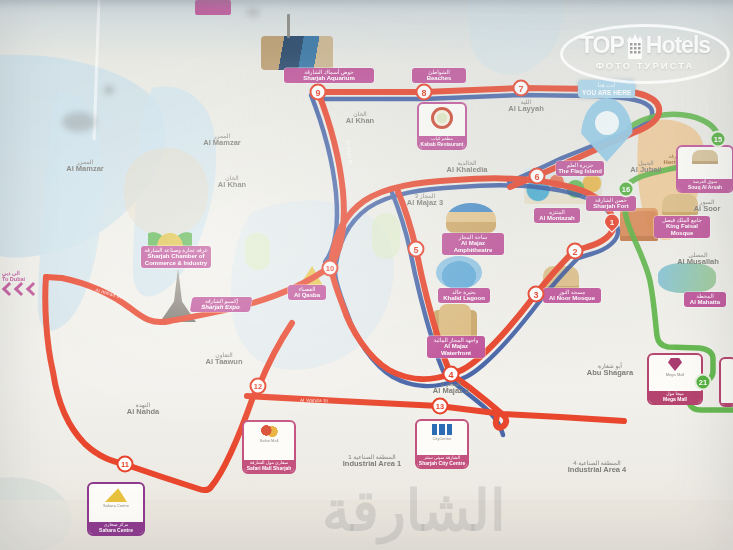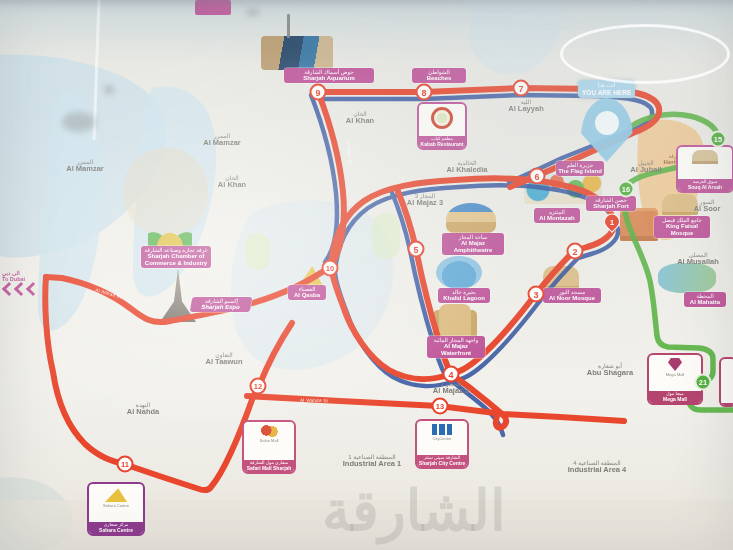--- a/index.html
+++ b/index.html
@@ -396,20 +396,40 @@
         <i></i>
       </div>
   </div>
 
   <div id="topbox"></div>
 
   <div id="arwm">الشارقة</div>
 
   <div id="wm">
     <div class="oval"></div>
+    <div class="row">
+      <span class="brand">TOP</span>
+      <svg width="20" height="26" viewBox="0 0 20 26">
+        <path d="M2 8 L5 3 L7 7 L10 1 L13 7 L15 3 L18 8 Z" fill="rgba(255,255,255,.9)"></path>
+        <rect x="3" y="8" width="14" height="18" fill="rgba(255,255,255,.9)"></rect>
+        <g fill="#9a9a98">
+          <rect x="5" y="10" width="2.5" height="2.5"></rect>
+            <rect x="9" y="10" width="2.5" height="2.5"></rect>
+            <rect x="13" y="10" width="2.5" height="2.5"></rect>
+          <rect x="5" y="14" width="2.5" height="2.5"></rect>
+            <rect x="9" y="14" width="2.5" height="2.5"></rect>
+            <rect x="13" y="14" width="2.5" height="2.5"></rect>
+          <rect x="5" y="18" width="2.5" height="2.5"></rect>
+            <rect x="9" y="18" width="2.5" height="2.5"></rect>
+            <rect x="13" y="18" width="2.5" height="2.5"></rect>
+        </g>
+      </svg>
+      <span class="brand">Hotels</span>
+    </div>
+    <div class="sub">ФОТО ТУРИСТА</div>
   </div>
 
   <div class="streak"></div>
   <div class="smudge" style="left:62px;top:112px;width:34px;height:20px;background:rgba(120,120,118,.35)"></div>
   <div class="smudge" style="left:104px;top:86px;width:10px;height:8px;background:rgba(110,110,108,.4)"></div>
   <div class="smudge" style="left:246px;top:8px;width:14px;height:9px;background:rgba(130,130,128,.3)"></div>
   <div class="overlay"></div>
 </div>
 
 </body></html>

